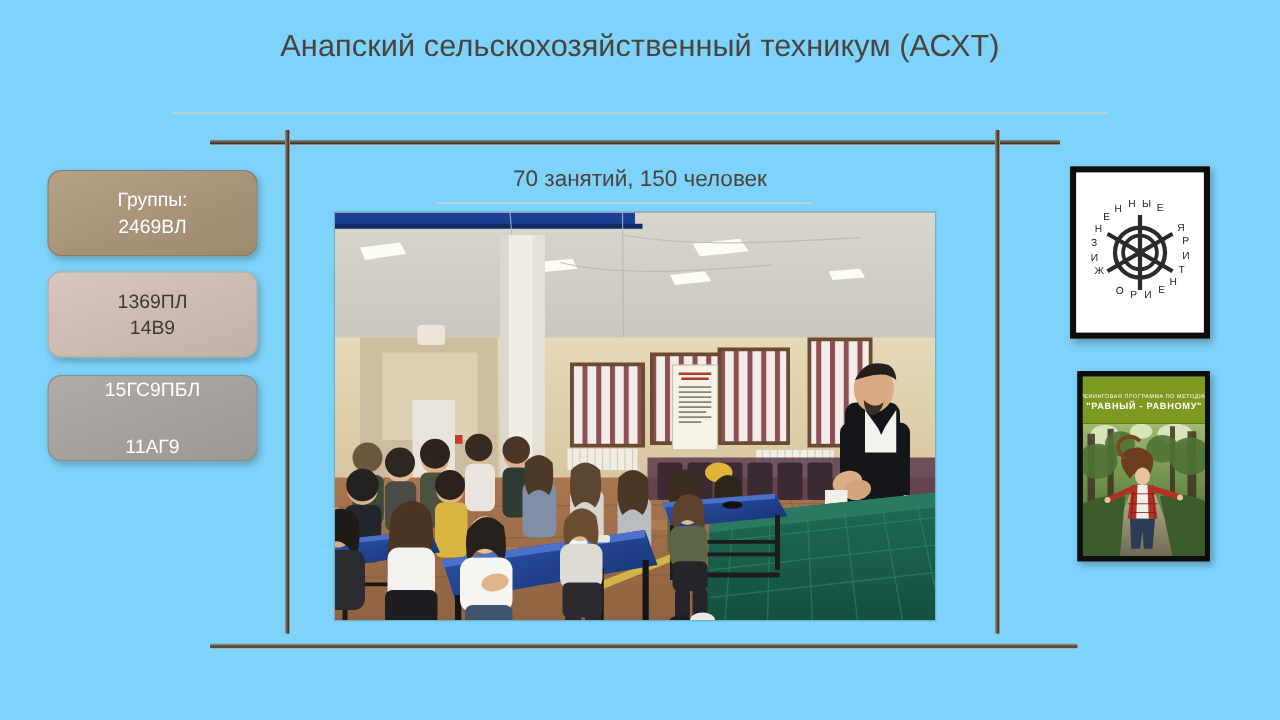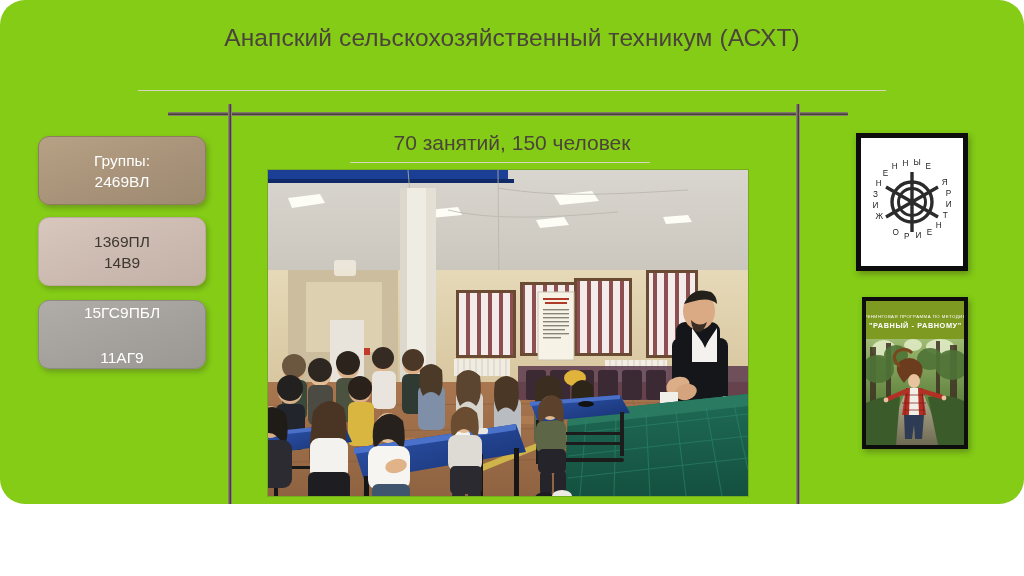--- a/index.html
+++ b/index.html
@@ -6,24 +6,23 @@
     margin: 0;
     padding: 0;
     background: #ffffff;
   }
   body {
     font-family: "Liberation Sans", sans-serif;
   }
   #slide {
     position: relative;
     width: 1024px;
-    height: 504px;
-    background: #84cc16;
+    height: 576px;
+    background: #7dd3fc;
     overflow: hidden;
-    border-radius: 25px;
   }
 
   
   .title-block {
     position: absolute;
     left: 0;
     top: 22px;
     width: 1024px;
     text-align: center;
     color: #4b443b;
@@ -104,21 +103,21 @@
   #gbox3 { top: 382px; height: 74px; background: linear-gradient(160deg,#f3d8b4 0%,#eccfa6 55%,#e7c79c 100%); color: #3d3830; border: 1px solid #d9b88c; }
 
   
   .centre-heading {
     position: absolute;
     left: 236px;
     top: 128px;
     width: 552px;
     text-align: center;
     color: #4b443b;
-    font-size: 21px;
+    font-size: 18px;
     line-height: 30px;
     white-space: nowrap;
   }
   .centre-heading-rule {
     position: absolute;
     left: 350px;
     top: 162px;
     width: 300px;
     height: 1px;
     background: #d9d4c0;

